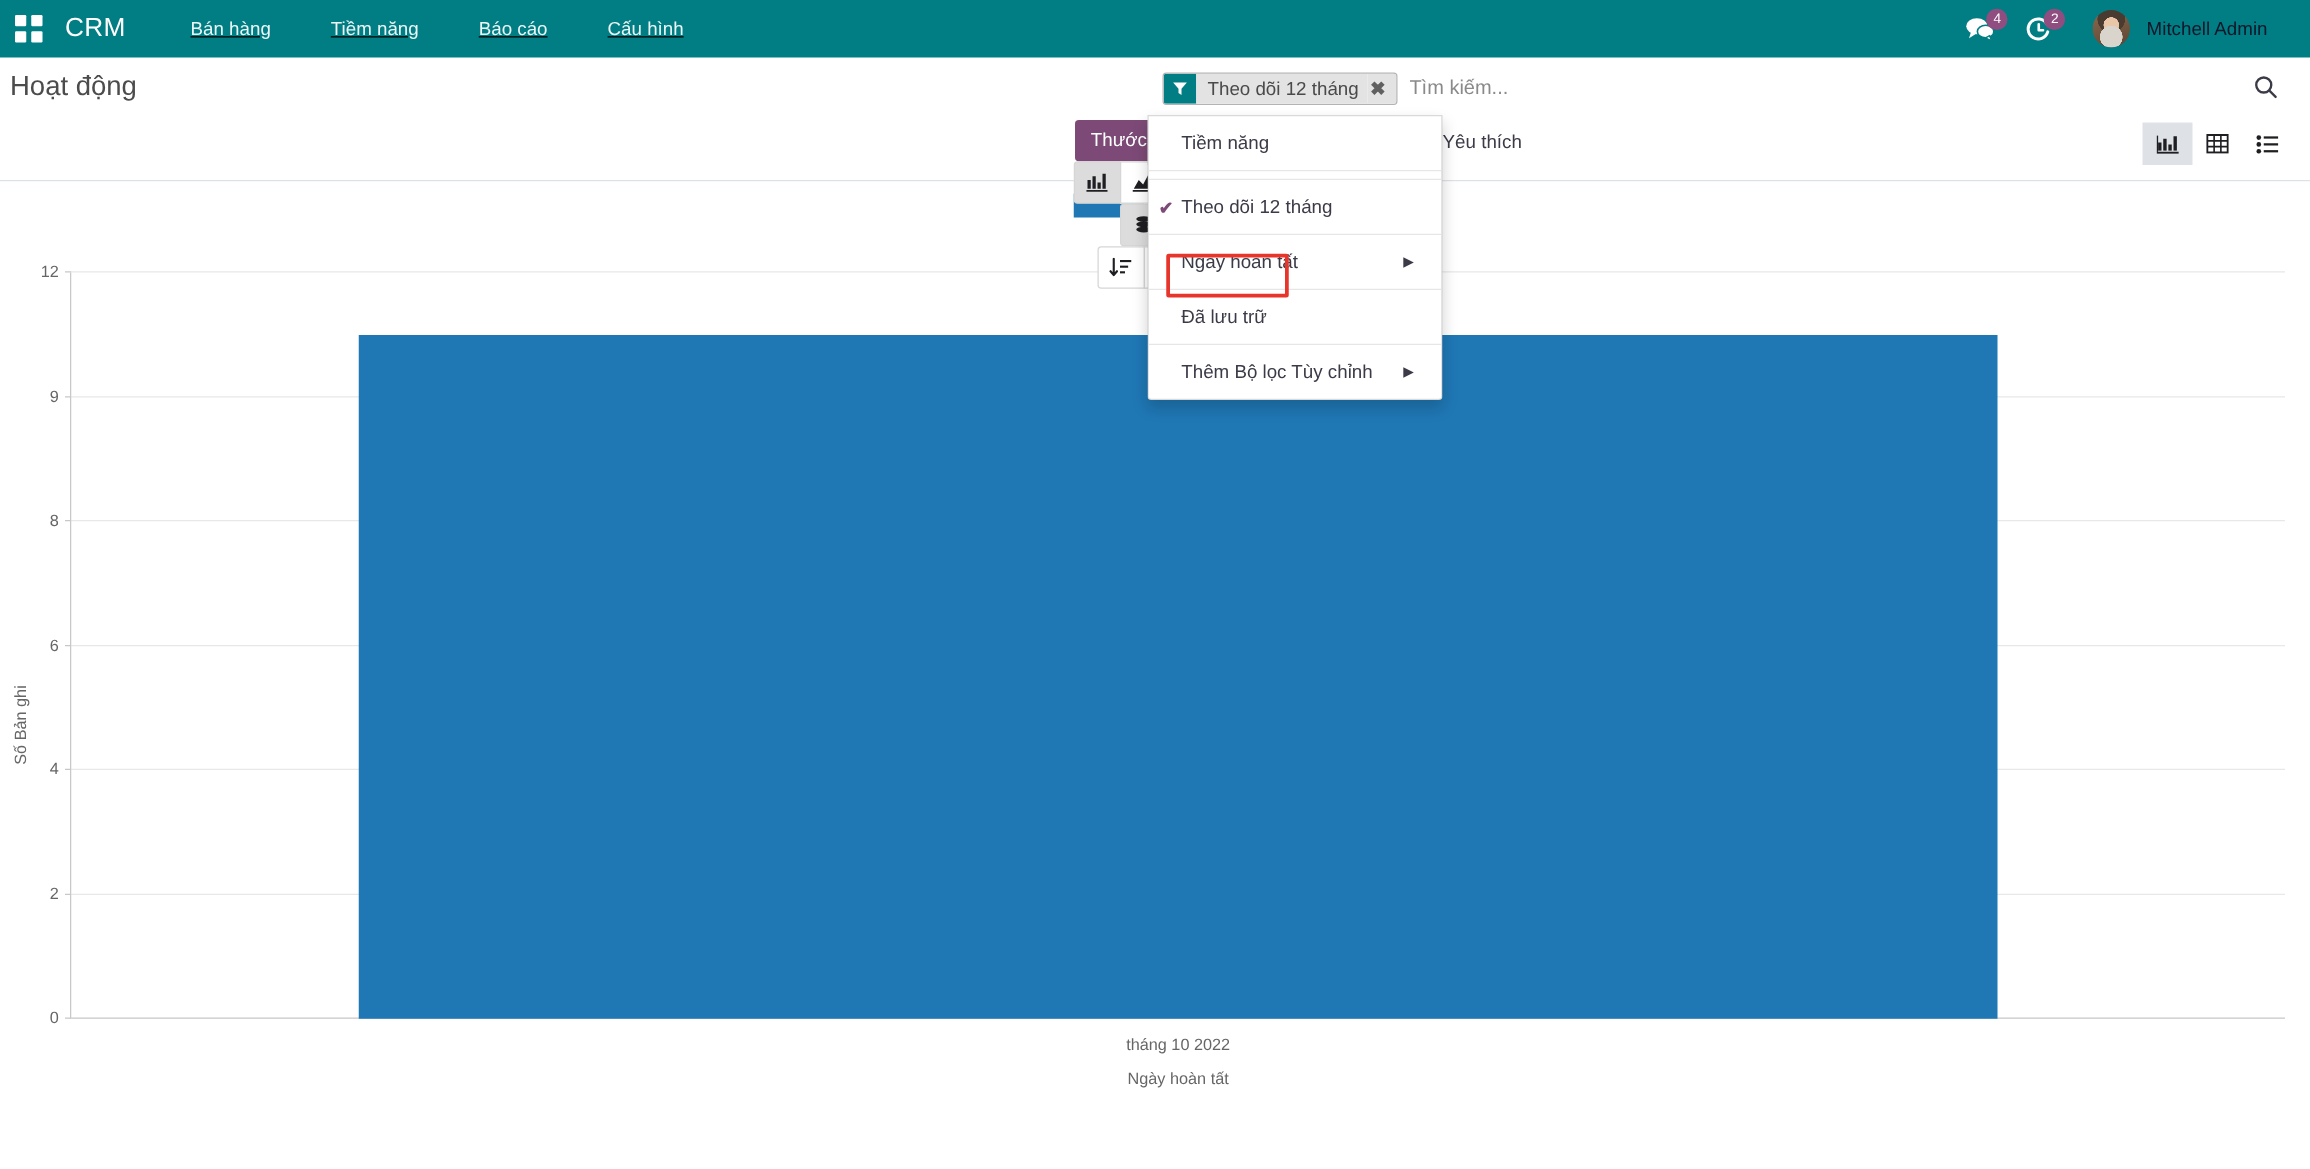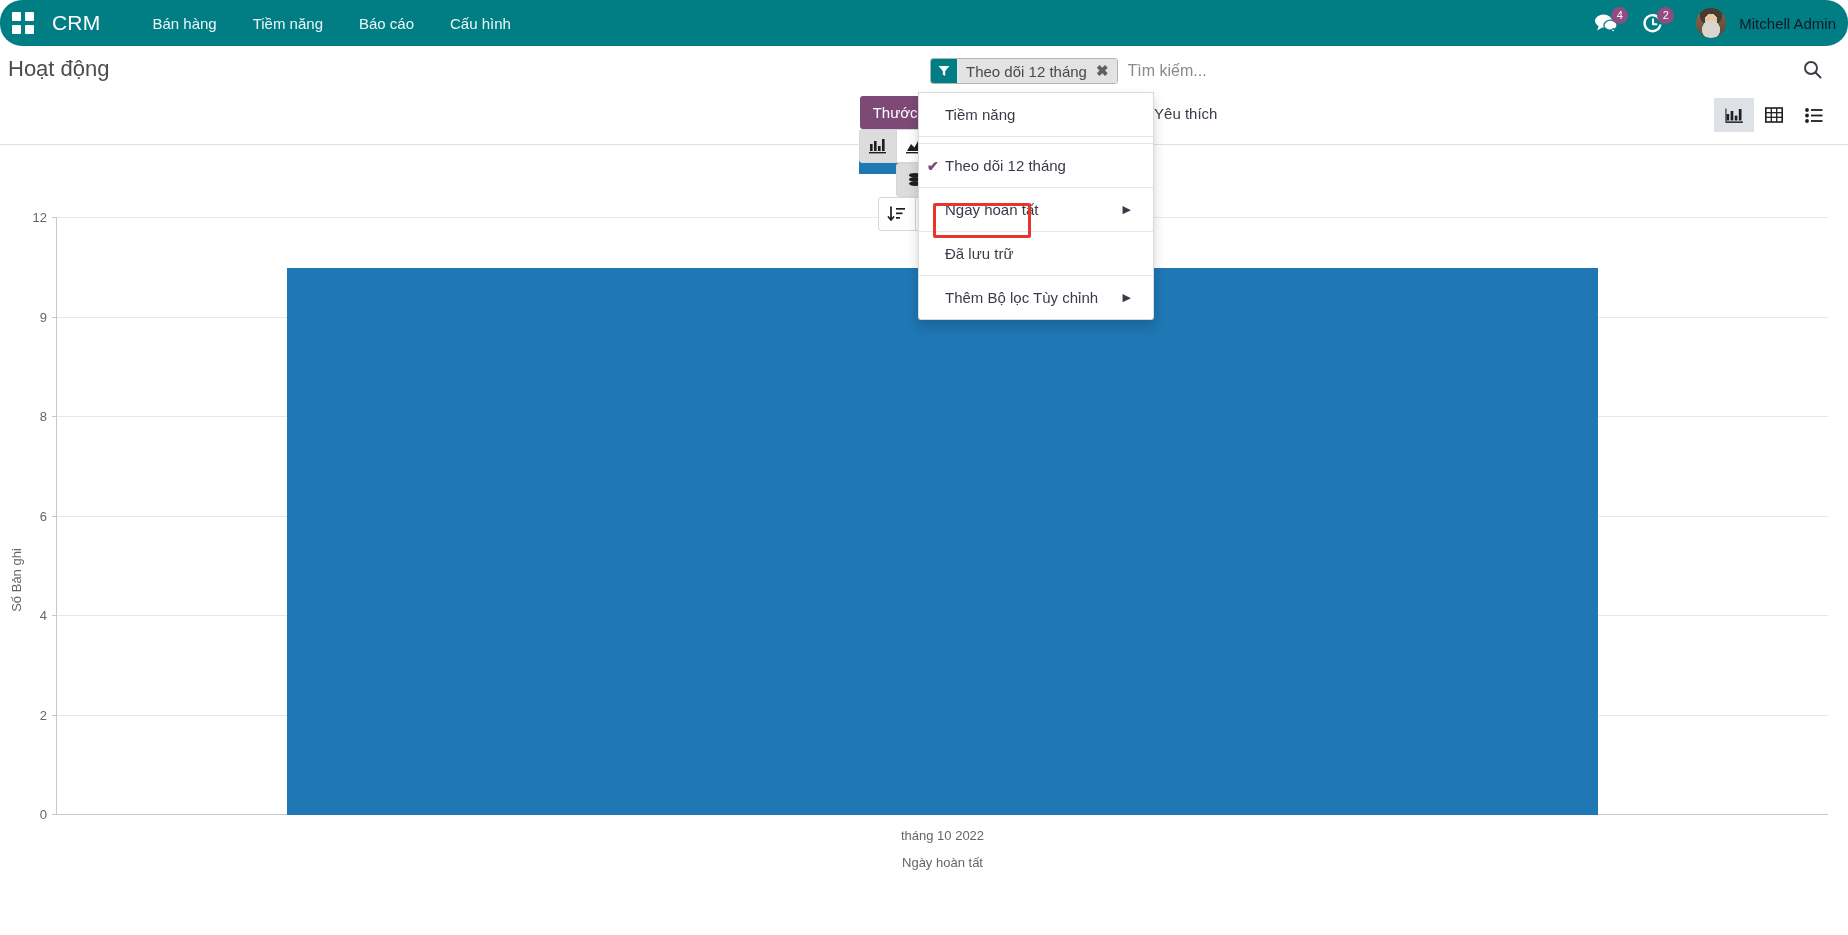--- a/index.html
+++ b/index.html
@@ -11,45 +11,44 @@
     font-family: "Liberation Sans", sans-serif;
     -webkit-font-smoothing: antialiased;
   }
 
   
   .navbar {
     height: 46px;
     background: #017e84;
     display: flex;
     align-items: center;
-    padding: 0 8px 0 12px;
+    padding: 0 30px 0 12px;
     position: relative;
     z-index: 50;
-    border-radius: 22px;
   }
   .apps-grid {
     width: 22px; height: 22px;
     display: grid;
     grid-template-columns: 9px 9px;
     grid-template-rows: 9px 9px;
     gap: 4px;
     margin-right: 18px;
     cursor: pointer;
   }
   .apps-grid i { background: #ffffff; display: block; border-radius: 1px; }
   .brand {
     color: #ffffff;
     font-size: 21px;
     font-weight: 400;
     letter-spacing: .2px;
     margin-right: 34px;
     cursor: pointer;
     white-space: nowrap;
   }
-  .nav-links { display: flex; align-items: flex-start; gap: 0px; }
+  .nav-links { display: flex; align-items: flex-start; gap: 12px; text-decoration: underline; }
   .nav-link {
     color: rgba(255,255,255,.93);
     font-size: 15px;
     padding: 13px 18px;
     cursor: pointer;
     white-space: nowrap;
   }
   .nav-right {
     margin-left: auto;
     display: flex;

